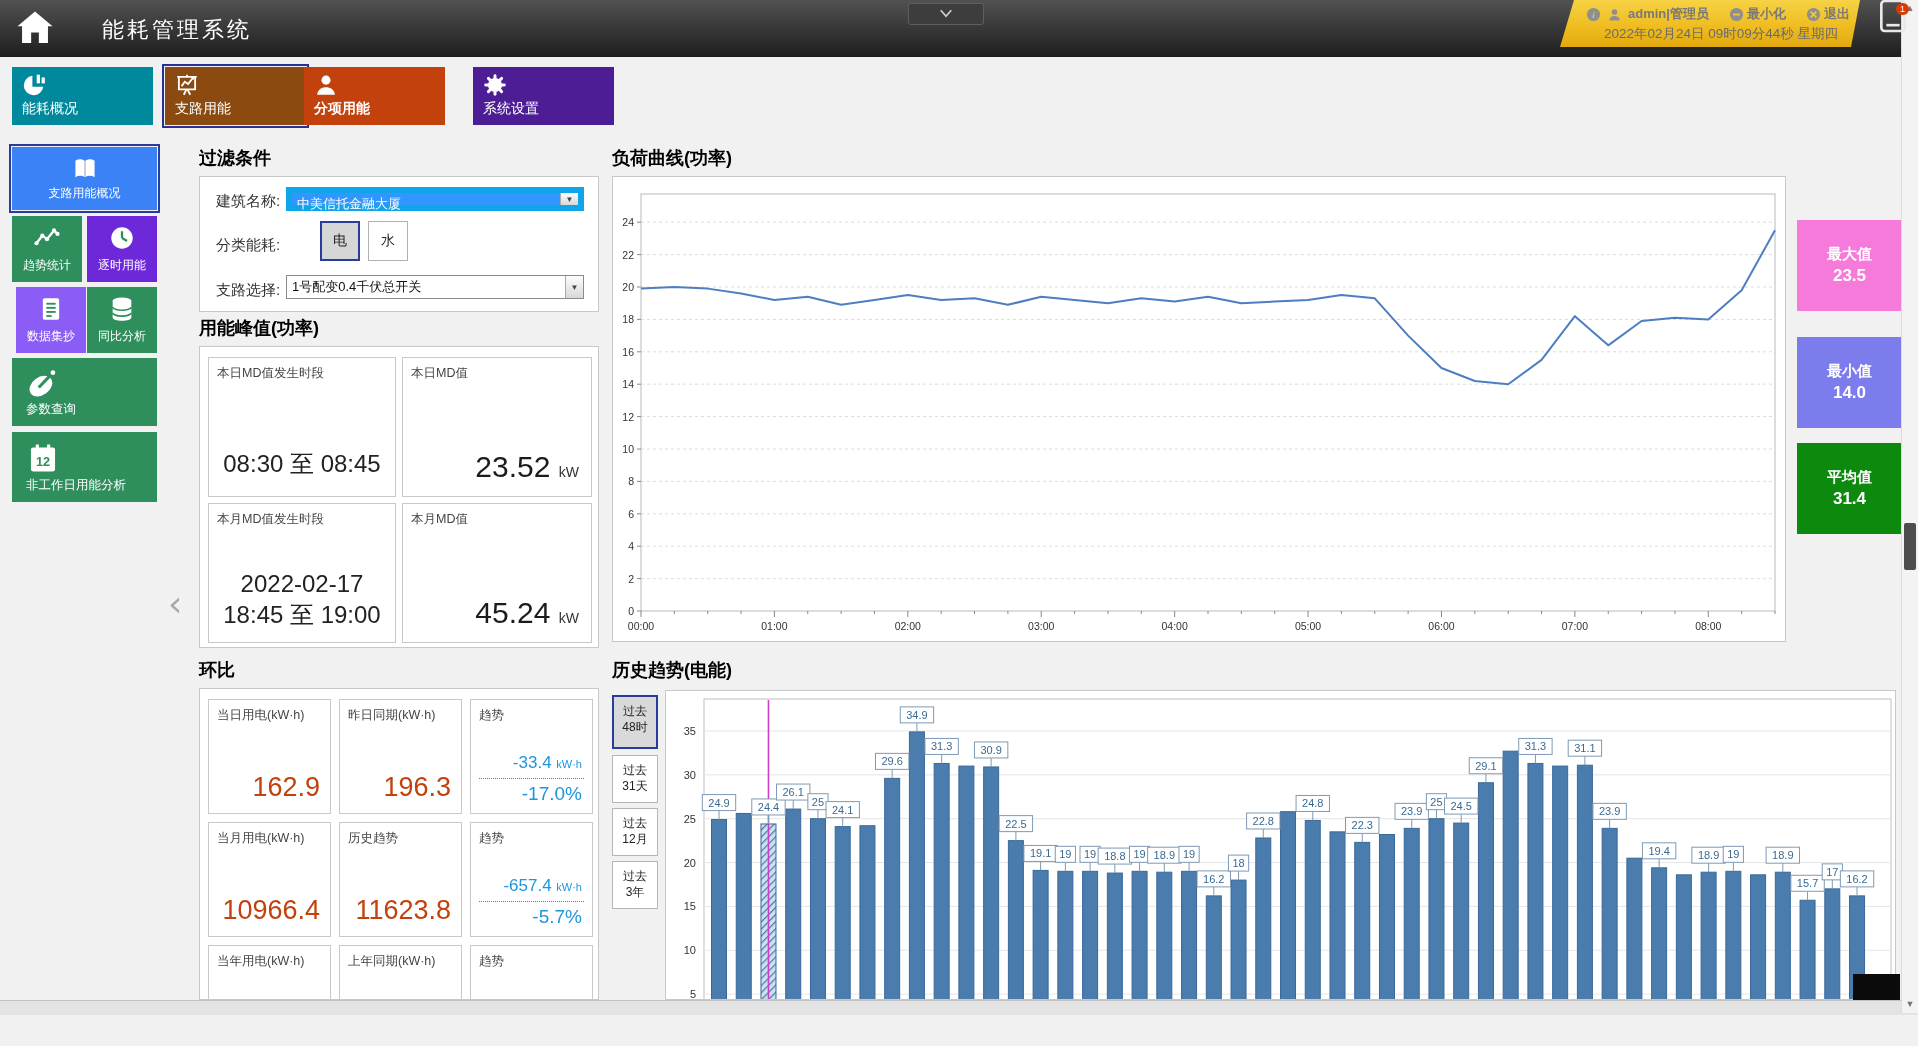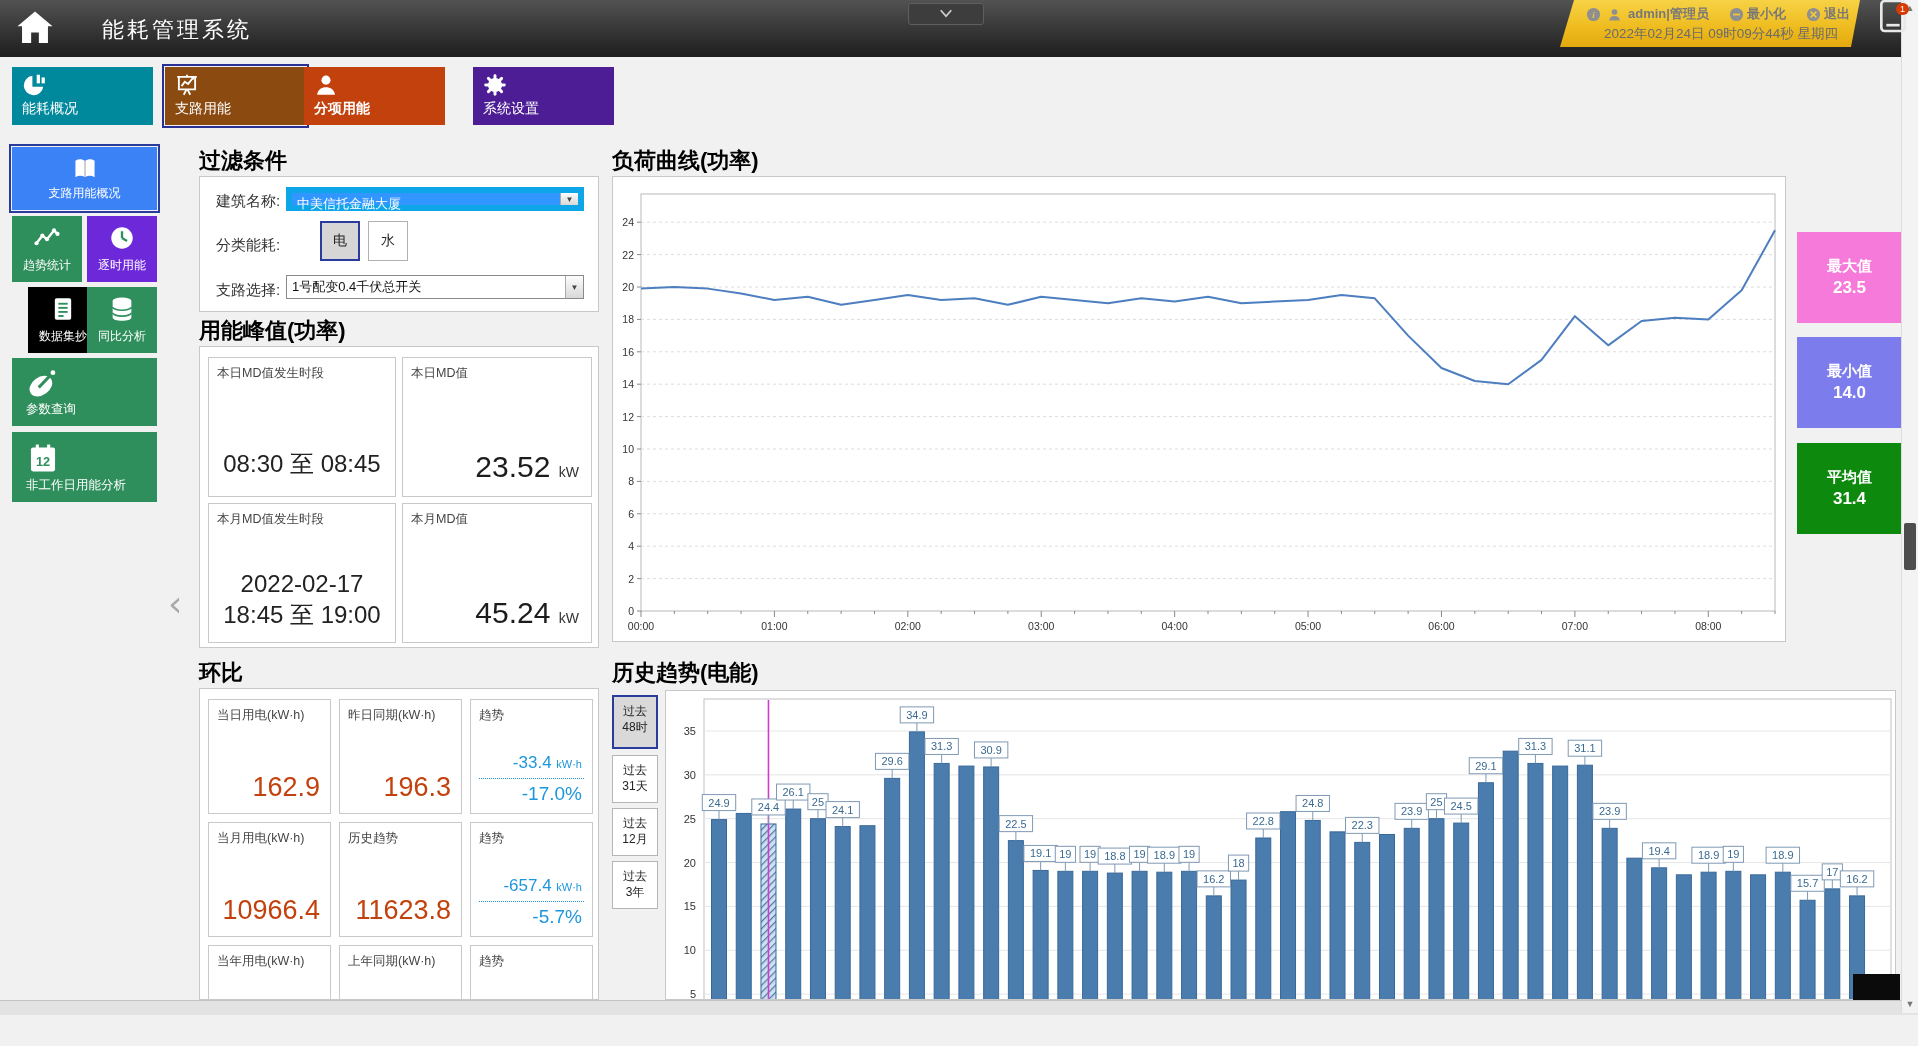--- a/index.html
+++ b/index.html
@@ -41,21 +41,21 @@
   
   .side-tile { position:absolute; color:#fff; cursor:pointer; }
   .side-tile.selected { outline:2px solid #2a3b9e; outline-offset:1px; }
   .side-tile .ico-c { position:absolute; left:50%; transform:translateX(-50%); top:8px; }
   .side-tile .ico-l { position:absolute; left:14px; top:9px; }
   .side-tile .lbl-c { position:absolute; width:100%; bottom:8px; text-align:center; font-size:12px; }
   .side-tile .lbl-l { position:absolute; left:14px; bottom:8px; font-size:12.5px; }
   #collapse-handle { left:168px; top:583px; font-size:36px; color:#a9a9a9; cursor:pointer; font-family:"DejaVu Sans",sans-serif; }
 
   
-  .sec-title { position:absolute; font-size:22px; font-weight:bold; color:#000; }
+  .sec-title { position:absolute; font-size:18px; font-weight:bold; color:#000; }
   .panel { position:absolute; background:#fff; border:1px solid #c8c8c8; }
 
   
   .f-label { position:absolute; font-size:15px; color:#333; }
   #building-combo { position:absolute; left:86px; top:10px; width:298px; height:24px; border:6px solid #0ea5e9; display:flex; cursor:pointer; }
   #building-combo .combo-text { flex:1; background:#3196ff; color:#fff; font-size:13px; line-height:22px; padding-left:5px; }
   .combo-arrow { width:18px; background:linear-gradient(#fdfdfd,#d8d8d8); border-left:1px solid #aaa;
     display:flex; align-items:center; justify-content:center; font-size:8px; color:#444; }
   .cat-btn { position:absolute; top:44px; width:40px; height:40px; font-size:14px; color:#222;
     display:flex; align-items:center; justify-content:center; cursor:pointer; }
@@ -236,21 +236,21 @@
     <div class="side-tile" style="left: 87px; top: 216px; width: 70px; height: 66px; background: #6d28d9;">
       <span class="ico-c" style="height: 28px; width: 28px;">
         <svg viewBox="0 0 24 24">
           <circle cx="12" cy="12" r="9.2" fill="#fff"></circle>
           <line x1="12" y1="12" x2="12" y2="6.2" stroke="#2f8f5c" stroke-width="2"></line>
           <line x1="12" y1="12" x2="16.3" y2="14.6" stroke="#2f8f5c" stroke-width="2"></line>
         </svg>
       </span>
       <span class="lbl-c">逐时用能</span>
     </div>
-    <div class="side-tile" style="left: 28px; top: 287px; width: 70px; height: 66px; background: #000000;">
+    <div class="side-tile" style="left: 16px; top: 287px; width: 70px; height: 66px; background: #8b5cf6;">
       <span class="ico-c" style="height: 28px; width: 28px;">
         <svg viewBox="0 0 24 24">
           <rect x="5" y="2.8" width="14" height="18.4" rx="1.5" fill="#fff"></rect>
           <g stroke="#2f8f5c" stroke-width="1.6">
             <line x1="8" y1="7.5" x2="16" y2="7.5"></line>
             <line x1="8" y1="11" x2="16" y2="11"></line>
             <line x1="8" y1="14.5" x2="16" y2="14.5"></line>
             <line x1="8" y1="18" x2="12.5" y2="18"></line>
           </g>
         </svg>
@@ -463,21 +463,21 @@
       <line x1="1028.5882352941176" y1="434" x2="1028.5882352941176" y2="437" stroke="#888"></line>
       <line x1="1061.9411764705883" y1="434" x2="1061.9411764705883" y2="437" stroke="#888"></line>
       <line x1="1095.2941176470588" y1="434" x2="1095.2941176470588" y2="440" stroke="#888"></line>
       <text x="1095.2941176470588" y="453" text-anchor="middle" font-size="10.5" fill="#333" font-family="Liberation Sans,sans-serif">08:00</text>
       <line x1="1128.6470588235293" y1="434" x2="1128.6470588235293" y2="437" stroke="#888"></line>
       <line x1="1162" y1="434" x2="1162" y2="437" stroke="#888"></line>
       <polyline points="28,111.62000000000006 61.35294117647059,110 94.70588235294117,111.62000000000006 128.05882352941177,116.48000000000002 161.41176470588235,122.96000000000004 194.76470588235293,119.72000000000003 228.11764705882354,127.82000000000005 261.47058823529414,122.96000000000004 294.8235294117647,118.10000000000002 328.1764705882353,122.96000000000004 361.52941176470586,121.33999999999997 394.88235294117646,127.82000000000005 428.2352941176471,119.72000000000003 461.5882352941176,122.96000000000004 494.94117647058823,126.19999999999999 528.2941176470588,121.33999999999997 561.6470588235294,124.57999999999998 595,119.72000000000003 628.3529411764706,126.19999999999999 661.7058823529411,124.57999999999998 695.0588235294117,122.96000000000004 728.4117647058823,118.10000000000002 761.7647058823529,121.33999999999997 795.1176470588235,158.60000000000002 828.4705882352941,191 861.8235294117646,203.96 895.1764705882352,207.20000000000002 928.5294117647059,182.9 961.8823529411765,139.16000000000003 995.2352941176471,168.32000000000005 1028.5882352941176,144.02000000000004 1061.9411764705883,140.77999999999997 1095.2941176470588,142.40000000000003 1128.6470588235293,113.24000000000001 1162,53.30000000000001" fill="none" stroke="#4d7ec0" stroke-width="2" stroke-linejoin="round"></polyline>
     </svg>
   </div>
 <div id="stat-cards">
-    <div class="stat-card" style="top: 232px; background: rgb(245, 122, 217);">
+    <div class="stat-card" style="top: 220px; background: rgb(245, 122, 217);">
       <div class="s-lbl">最大值</div>
       <div class="s-val">23.5</div>
     </div>
     <div class="stat-card" style="top: 337px; background: rgb(125, 124, 236);">
       <div class="s-lbl">最小值</div>
       <div class="s-val">14.0</div>
     </div>
     <div class="stat-card" style="top: 443px; background: rgb(13, 138, 13);">
       <div class="s-lbl">平均值</div>
       <div class="s-val">31.4</div>

